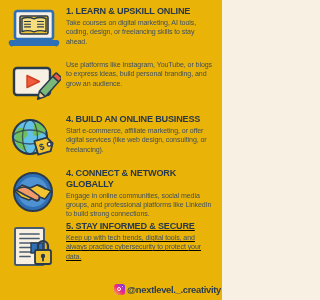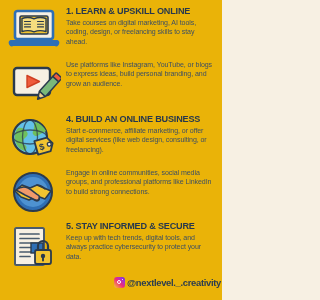--- a/index.html
+++ b/index.html
@@ -57,21 +57,21 @@
   .tip-text {
     font-size: 7.05px;
     line-height: 9.3px;
     color: #3d4f63;
     letter-spacing: -0.08px;
     margin: 0;
   }
   .footer {
     position: absolute;
     right: 1px;
-    bottom: 12px;
+    bottom: 5px;
     display: flex;
     align-items: flex-end;
     gap: 2px;
   }
   .ig-icon {
     width: 11px;
     height: 11px;
     border-radius: 3px;
     background: linear-gradient(45deg, #f9ce34 0%, #ee2a7b 48%, #a134d4 78%, #6228d7 100%);
     position: relative;
@@ -98,21 +98,21 @@
     background: #fff;
     border-radius: 50%;
   }
   .handle {
     font-size: 9.4px;
     font-weight: bold;
     color: #2b3c4f;
     letter-spacing: -0.3px;
     white-space: nowrap;
   }
-  .tip-5 .tip-body { padding-top: 0; }
+  .tip-5 .tip-body { padding-top: 0; text-decoration: underline; }
 </style>
 </head>
 <body>
 
 <div class="poster">
 
   <div class="tip tip-1">
     <div class="icon-wrap">
       <svg width="54" height="48" viewBox="0 0 54 48" aria-hidden="true">
         <rect x="8" y="4" width="38" height="28" rx="2.5" fill="#f7f0e3" stroke="#2f6fb5" stroke-width="2.6"></rect>
@@ -174,20 +174,21 @@
       <svg width="54" height="48" viewBox="0 0 54 48" aria-hidden="true">
         <circle cx="26" cy="23" r="19" fill="#2f6fb5" stroke="#2a3a4d" stroke-width="2"></circle>
         <circle cx="26" cy="23" r="15" fill="#4e92d1"></circle>
         <path d="M8 22 L15 16 L23 19 L30 16 L44 22 L38 30 L30 27 L22 31 L14 28 Z" fill="#f2c430" stroke="#2a3a4d" stroke-width="1.5" stroke-linejoin="round"></path>
         <path d="M9 21 C13 18 17 17 21 19 C25 21 28 24 31 26 C33 27 33 30 31 31 C29 32 26 30 24 29 L18 26 Z" fill="#f09a6a" stroke="#2a3a4d" stroke-width="1.5" stroke-linejoin="round"></path>
         <path d="M24 29 c2 1 4 3 6 3 c2 0 3 -2 2 -3" fill="none" stroke="#2a3a4d" stroke-width="1.3" stroke-linecap="round"></path>
         <path d="M30 16 c3 0 6 2 8 4" fill="none" stroke="#2a3a4d" stroke-width="1.3" stroke-linecap="round"></path>
       </svg>
     </div>
     <div class="tip-body">
+      <p class="tip-title">4. CONNECT &amp; NETWORK GLOBALLY</p>
       <p class="tip-text">Engage in online communities, social media groups, and professional platforms like LinkedIn to build strong connections.</p>
     </div>
   </div>
 
   <div class="tip tip-5">
     <div class="icon-wrap">
       <svg width="54" height="48" viewBox="0 0 54 48" aria-hidden="true">
         <rect x="8" y="5" width="29" height="37" rx="1.5" fill="#f7f0e3" stroke="#4a5b6d" stroke-width="2"></rect>
         <path d="M13 11 h19 M13 15.5 h19 M13 20 h19 M13 24.5 h19 M13 29 h13 M13 33.5 h10" stroke="#4a5b6d" stroke-width="1.7" stroke-linecap="round"></path>
         <rect x="24" y="20" width="12" height="10" fill="#2f6fb5" stroke="#2a3a4d" stroke-width="1.4"></rect>

